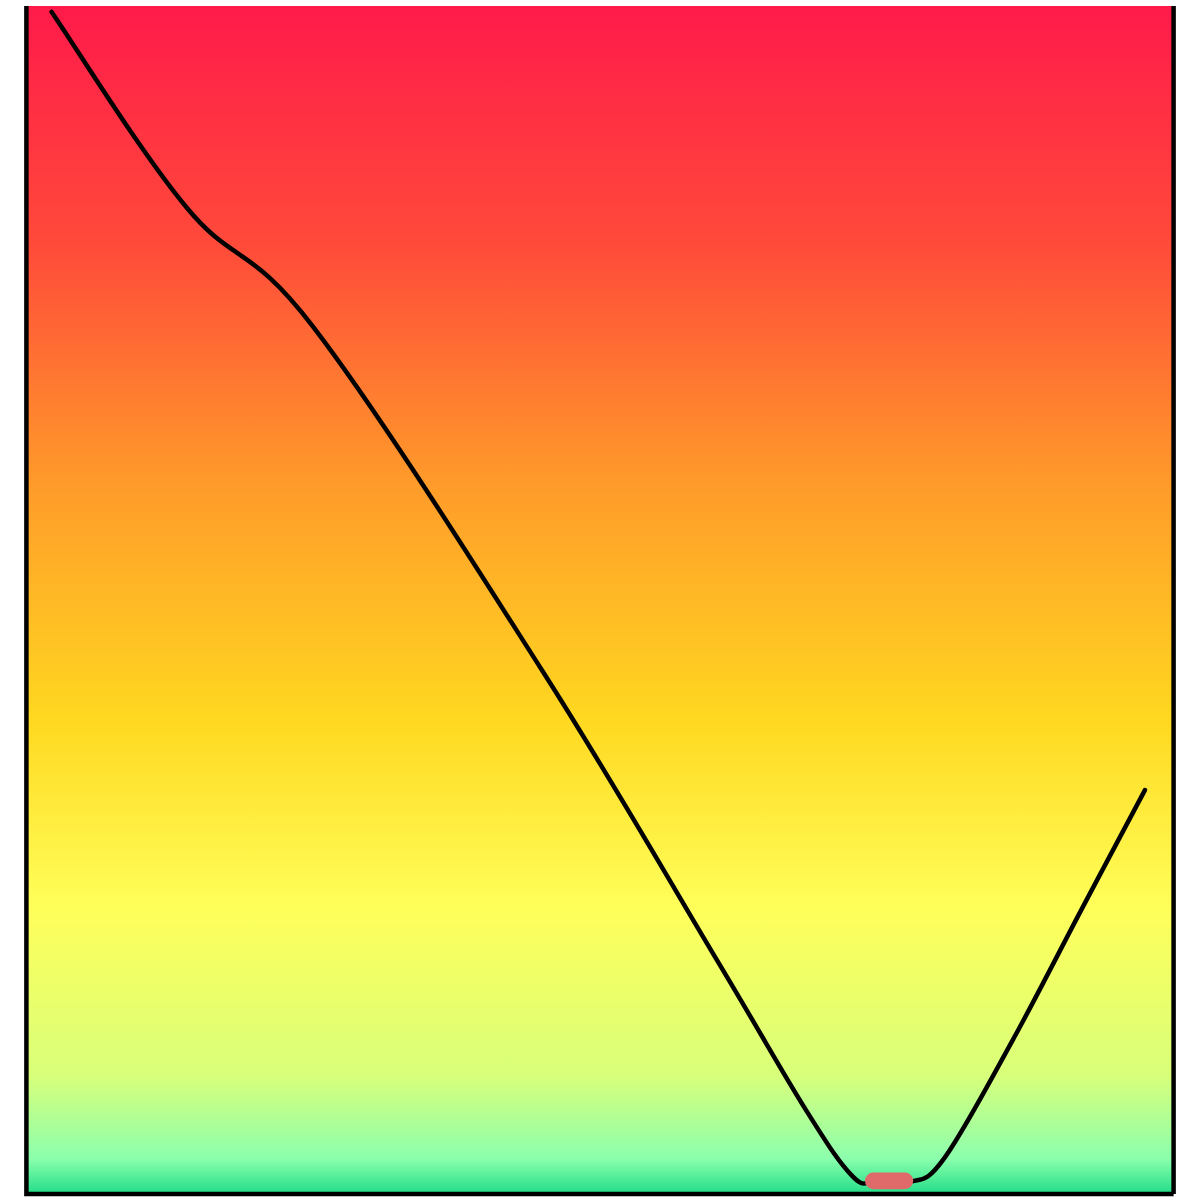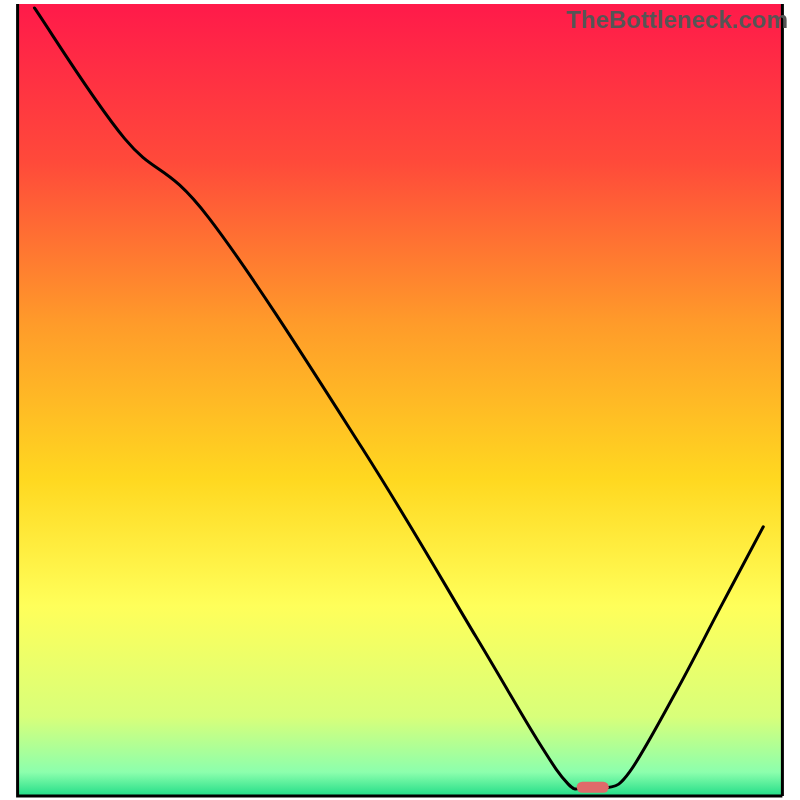--- a/index.html
+++ b/index.html
@@ -26,21 +26,20 @@
     user-select: none;
   }
   svg {
     display: block;
   }
 </style>
 </head>
 <body>
 
 <div class="chart-container">
-  <div class="watermark">TheBottleneck.com</div>
   <svg id="chart-svg" width="800" height="800" viewBox="0 0 800 800">
     <defs>
       <linearGradient id="bg-grad" x1="0" y1="0" x2="0" y2="1">
           <stop offset="0.0%" stop-color="#ff1a4a"></stop>
           <stop offset="20.0%" stop-color="#ff4a3a"></stop>
           <stop offset="40.0%" stop-color="#ff9a2a"></stop>
           <stop offset="60.0%" stop-color="#ffd820"></stop>
           <stop offset="76.0%" stop-color="#ffff5a"></stop>
           <stop offset="90.0%" stop-color="#d8ff7a"></stop>
           <stop offset="97.0%" stop-color="#8cffad"></stop>

